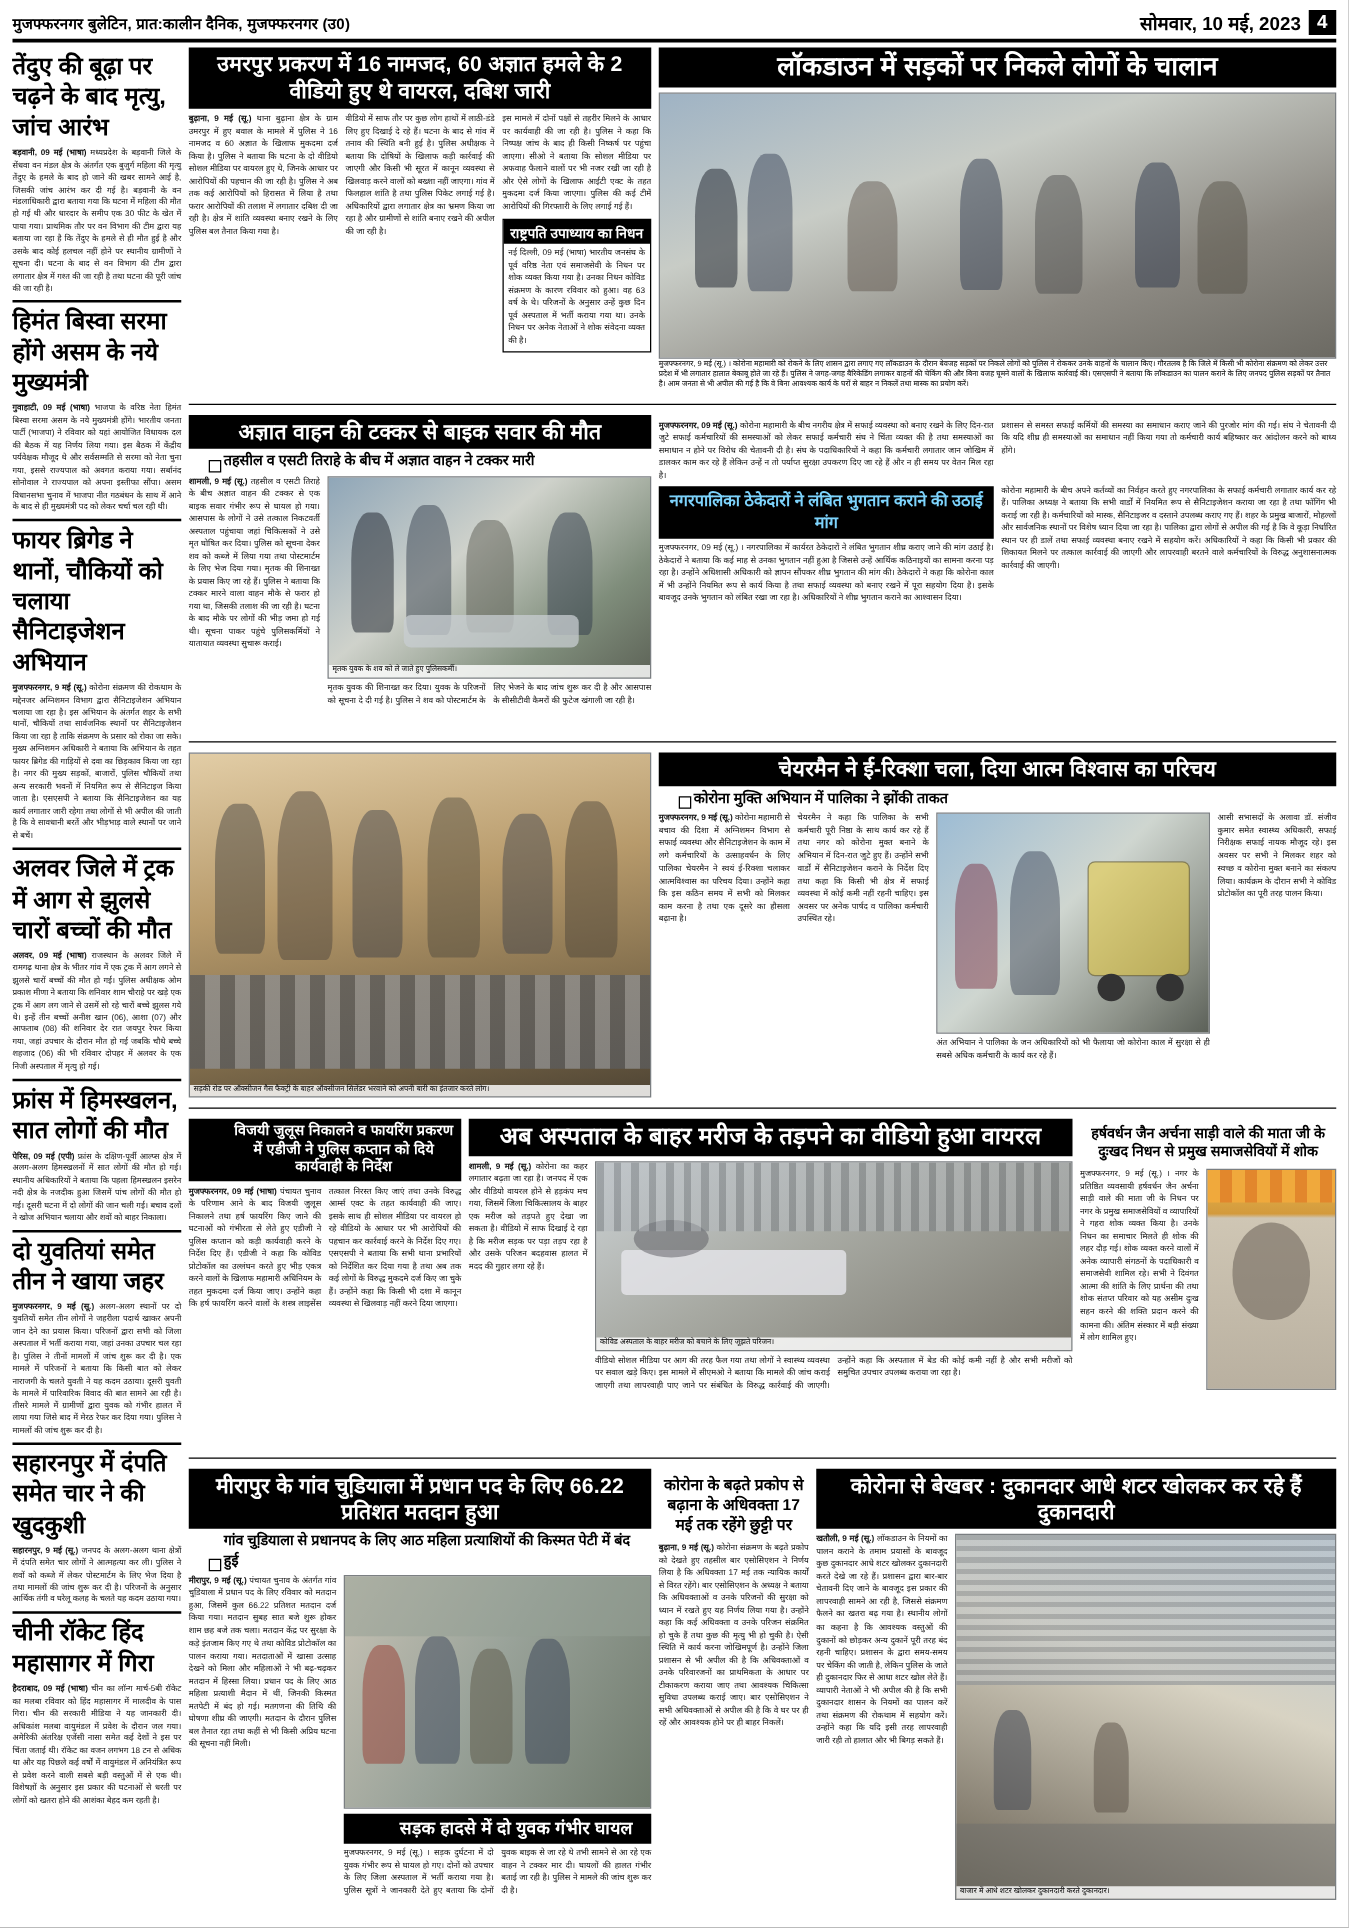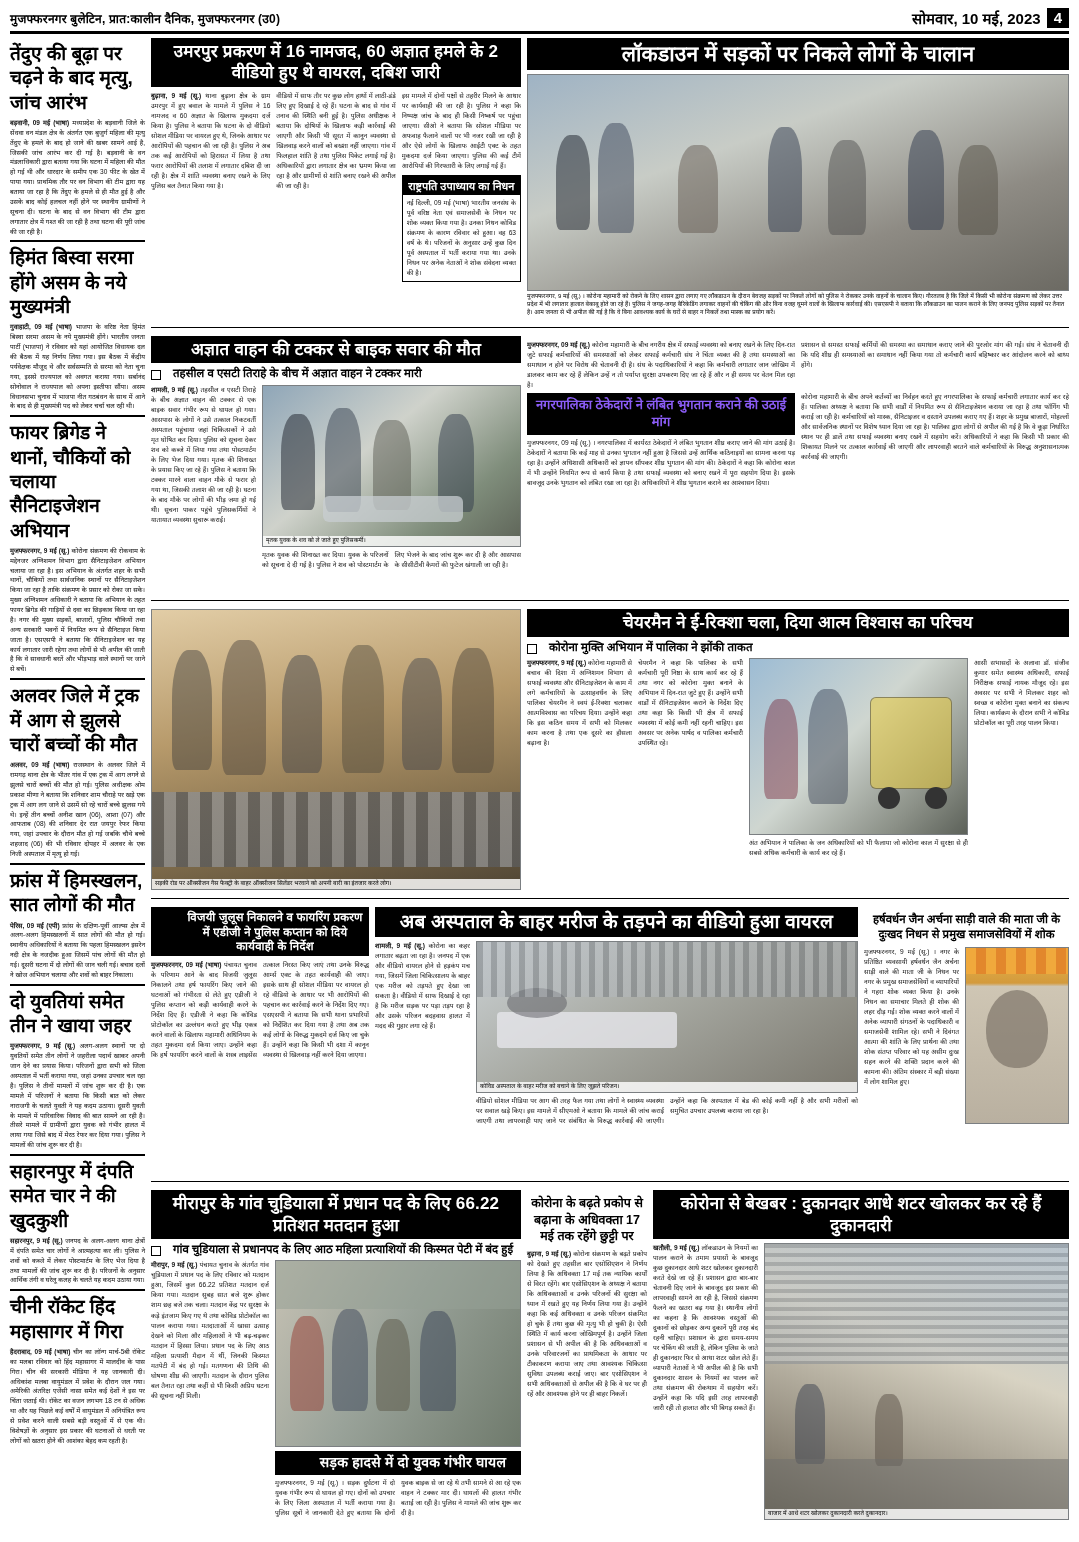--- a/index.html
+++ b/index.html
@@ -29,22 +29,22 @@
     line-height:1.25;padding:3px 5px;letter-spacing:.2px;
   }
   .hl.big{font-size:21px;}
   .hl.med{font-size:17px;}
   .hl.sm{font-size:14px;padding-left:35px;}
   .sub-hl{
     font-weight:bold;font-size:12.5px;line-height:1.3;text-align:center;
     border-top:1px solid #000;border-bottom:1px solid #000;padding:2px 3px;margin:3px 0;
   }
   .kicker{
-    font-weight:bold;font-size:11.5px;line-height:1.35;margin:3px 0;
-    display:flex;gap:12px;align-items:center;
+    font-weight:bold;font-size:11.5px;line-height:1.35;margin:3px 16px;
+    display:flex;gap:2px;align-items:flex-end;
   }
   .sq{width:8px;height:8px;border:1.5px solid #000;flex:0 0 8px;margin-top:3px;}
   .body{
     font-size:6.6px;line-height:1.52;text-align:justify;
     column-gap:6px;hyphens:auto;word-break:break-word;color:#111;
   }
   .body.c2{column-count:2;}
   .dl{font-weight:bold;}
   .photo{
     background:#b9bdc0;position:relative;overflow:hidden;
@@ -240,21 +240,21 @@
           </div>
         </div>
 
         <div style="flex:1;display:flex;flex-direction:column;">
           <div class="row" style="flex:1;margin-top:4px;">
             <div style="flex:1;">
               <div class="body" style="max-height:55px;overflow:hidden;">
                 <span class="dl">मुजफ्फरनगर, 09 मई (सू.)</span>
                 <span>कोरोना महामारी के बीच नगरीय क्षेत्र में सफाई व्यवस्था को बनाए रखने के लिए दिन-रात जुटे सफाई कर्मचारियों की समस्याओं को लेकर सफाई कर्मचारी संघ ने चिंता व्यक्त की है तथा समस्याओं का समाधान न होने पर विरोध की चेतावनी दी है। संघ के पदाधिकारियों ने कहा कि कर्मचारी लगातार जान जोखिम में डालकर काम कर रहे हैं लेकिन उन्हें न तो पर्याप्त सुरक्षा उपकरण दिए जा रहे हैं और न ही समय पर वेतन मिल रहा है।</span>
               </div>
-              <div class="mini-hl" style="font-size:13px;background:#000;color:#8b5cf6;padding:4px 3px;">नगरपालिका ठेकेदारों ने लंबित भुगतान कराने की उठाई मांग</div>
+              <div class="mini-hl" style="font-size:13px;background:#000;color:#7dd3fc;padding:4px 3px;">नगरपालिका ठेकेदारों ने लंबित भुगतान कराने की उठाई मांग</div>
               <div class="body">मुजफ्फरनगर, 09 मई (सू.) । नगरपालिका में कार्यरत ठेकेदारों ने लंबित भुगतान शीघ्र कराए जाने की मांग उठाई है। ठेकेदारों ने बताया कि कई माह से उनका भुगतान नहीं हुआ है जिससे उन्हें आर्थिक कठिनाइयों का सामना करना पड़ रहा है। उन्होंने अधिशासी अधिकारी को ज्ञापन सौंपकर शीघ्र भुगतान की मांग की। ठेकेदारों ने कहा कि कोरोना काल में भी उन्होंने नियमित रूप से कार्य किया है तथा सफाई व्यवस्था को बनाए रखने में पूरा सहयोग दिया है। इसके बावजूद उनके भुगतान को लंबित रखा जा रहा है। अधिकारियों ने शीघ्र भुगतान कराने का आश्वासन दिया।</div>
             </div>
             <div style="flex:1;">
               <div class="body" style="max-height:55px;overflow:hidden;">प्रशासन से समस्त सफाई कर्मियों की समस्या का समाधान कराए जाने की पुरजोर मांग की गई। संघ ने चेतावनी दी कि यदि शीघ्र ही समस्याओं का समाधान नहीं किया गया तो कर्मचारी कार्य बहिष्कार कर आंदोलन करने को बाध्य होंगे।</div>
               <div class="body" style="margin-top:22px;">कोरोना महामारी के बीच अपने कर्तव्यों का निर्वहन करते हुए नगरपालिका के सफाई कर्मचारी लगातार कार्य कर रहे हैं। पालिका अध्यक्ष ने बताया कि सभी वार्डों में नियमित रूप से सैनिटाइजेशन कराया जा रहा है तथा फॉगिंग भी कराई जा रही है। कर्मचारियों को मास्क, सैनिटाइजर व दस्ताने उपलब्ध कराए गए हैं। शहर के प्रमुख बाजारों, मोहल्लों और सार्वजनिक स्थानों पर विशेष ध्यान दिया जा रहा है। पालिका द्वारा लोगों से अपील की गई है कि वे कूड़ा निर्धारित स्थान पर ही डालें तथा सफाई व्यवस्था बनाए रखने में सहयोग करें। अधिकारियों ने कहा कि किसी भी प्रकार की शिकायत मिलने पर तत्काल कार्रवाई की जाएगी और लापरवाही बरतने वाले कर्मचारियों के विरुद्ध अनुशासनात्मक कार्रवाई की जाएगी।</div>
             </div>
           </div>
         </div>
       </div>
 

